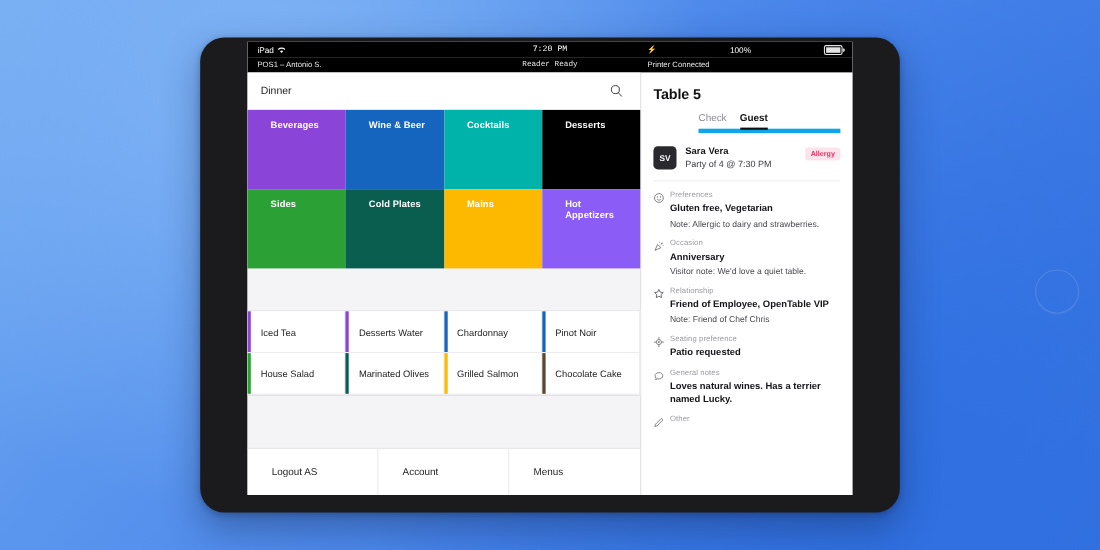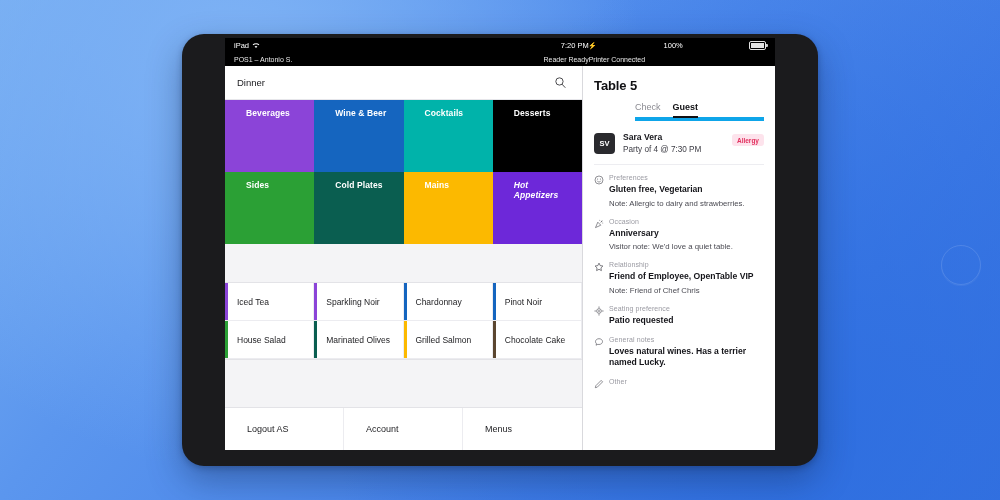--- a/index.html
+++ b/index.html
@@ -69,21 +69,21 @@
     background: #000;
     color: #fff;
     display: flex;
     align-items: center;
     box-sizing: border-box;
     padding: 0 9px;
   }
   #statusbar-top { top: 0; height: 14px; font-size: 7.5px; }
   #statusbar-sub { top: 14px; height: 14px; font-size: 7px; color: #e8e8e8; }
   .sb-left  { flex: 1 1 0; display: flex; align-items: center; gap: 3px; }
-  .sb-mid   { flex: 1 1 0; text-align: right; }
+  .sb-mid   { flex: 1 1 0; text-align: center; font-family: Liberation Mono, monospace; }
   .sb-right { flex: 1 1 0; text-align: right; display:flex; justify-content:space-between; align-items:center; gap:3px;}
   .wifi-icon { display: inline-block; width: 8px; height: 7px; position: relative; }
   .batt-icon {
     display:inline-block; width: 15px; height: 7px;
     border: 1px solid #e3e3e3; border-radius: 2px; position: relative;
   }
   .batt-icon::after {
     content:""; position:absolute; left:1px; top:1px; right:1px; bottom:1px; background:#e3e3e3;
   }
   .batt-icon::before {
@@ -366,35 +366,35 @@
           </div>
           <div class="cat-tile" style="background: rgb(43, 160, 53);">
             <div class="cat-label">Sides</div>
           </div>
           <div class="cat-tile" style="background: rgb(10, 94, 80);">
             <div class="cat-label">Cold Plates</div>
           </div>
           <div class="cat-tile" style="background: rgb(252, 185, 0);">
             <div class="cat-label">Mains</div>
           </div>
-          <div class="cat-tile" style="background: #6d28d9; font-style: italic;">
+          <div class="cat-tile" style="background: #8b5cf6;">
             <div class="cat-label">Hot Appetizers</div>
           </div>
         </div>
 
       <div id="grid-spacer"></div>
 
       <div id="item-grid">
           <div class="item-cell">
             <div class="item-stripe" style="background: rgb(139, 68, 216);"></div>
             <div class="item-label">Iced Tea</div>
           </div>
           <div class="item-cell">
             <div class="item-stripe" style="background: rgb(139, 68, 216);"></div>
-            <div class="item-label">Sparkling Noir</div>
+            <div class="item-label">Desserts Water</div>
           </div>
           <div class="item-cell">
             <div class="item-stripe" style="background: rgb(21, 101, 191);"></div>
             <div class="item-label">Chardonnay</div>
           </div>
           <div class="item-cell">
             <div class="item-stripe" style="background: rgb(21, 101, 191);"></div>
             <div class="item-label">Pinot Noir</div>
           </div>
           <div class="item-cell">

